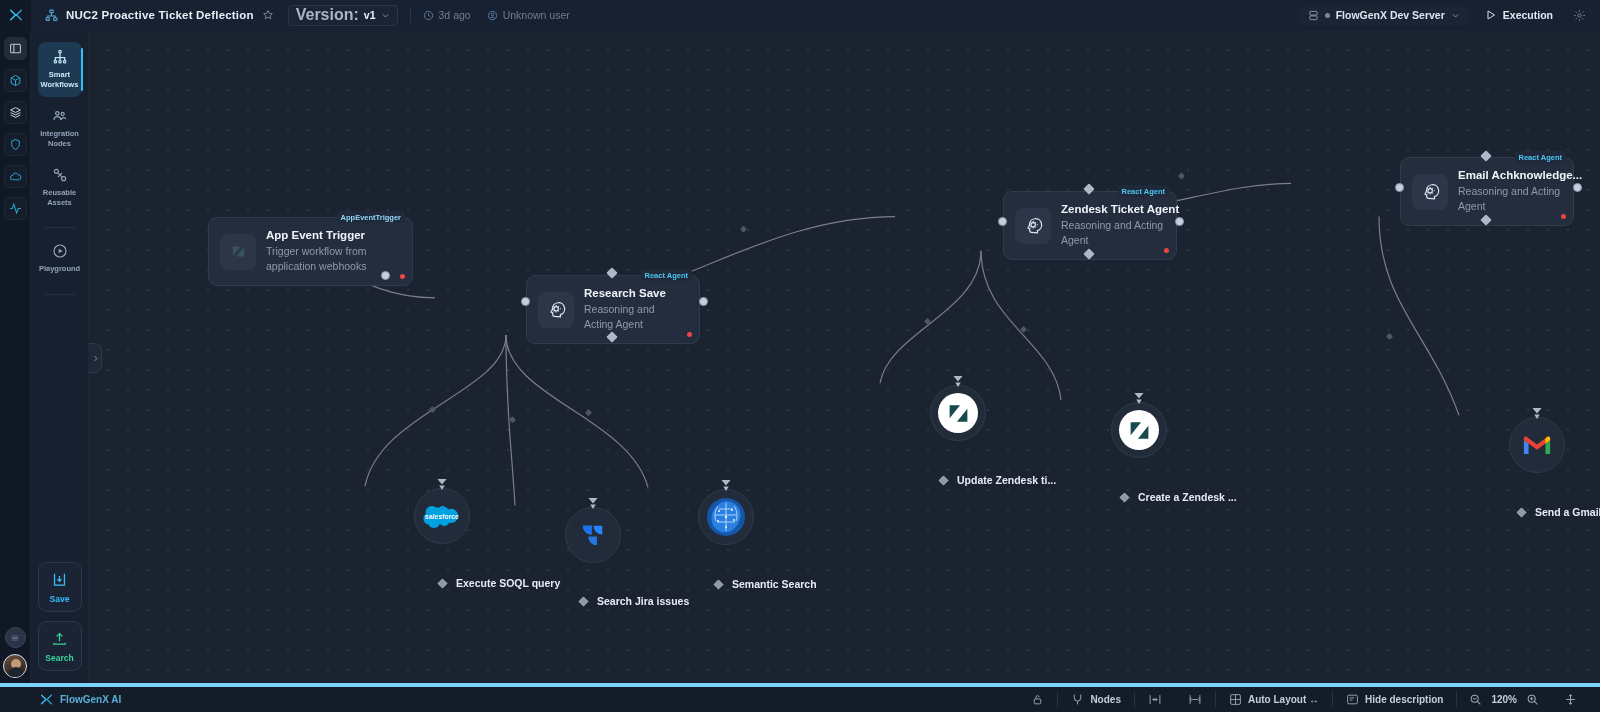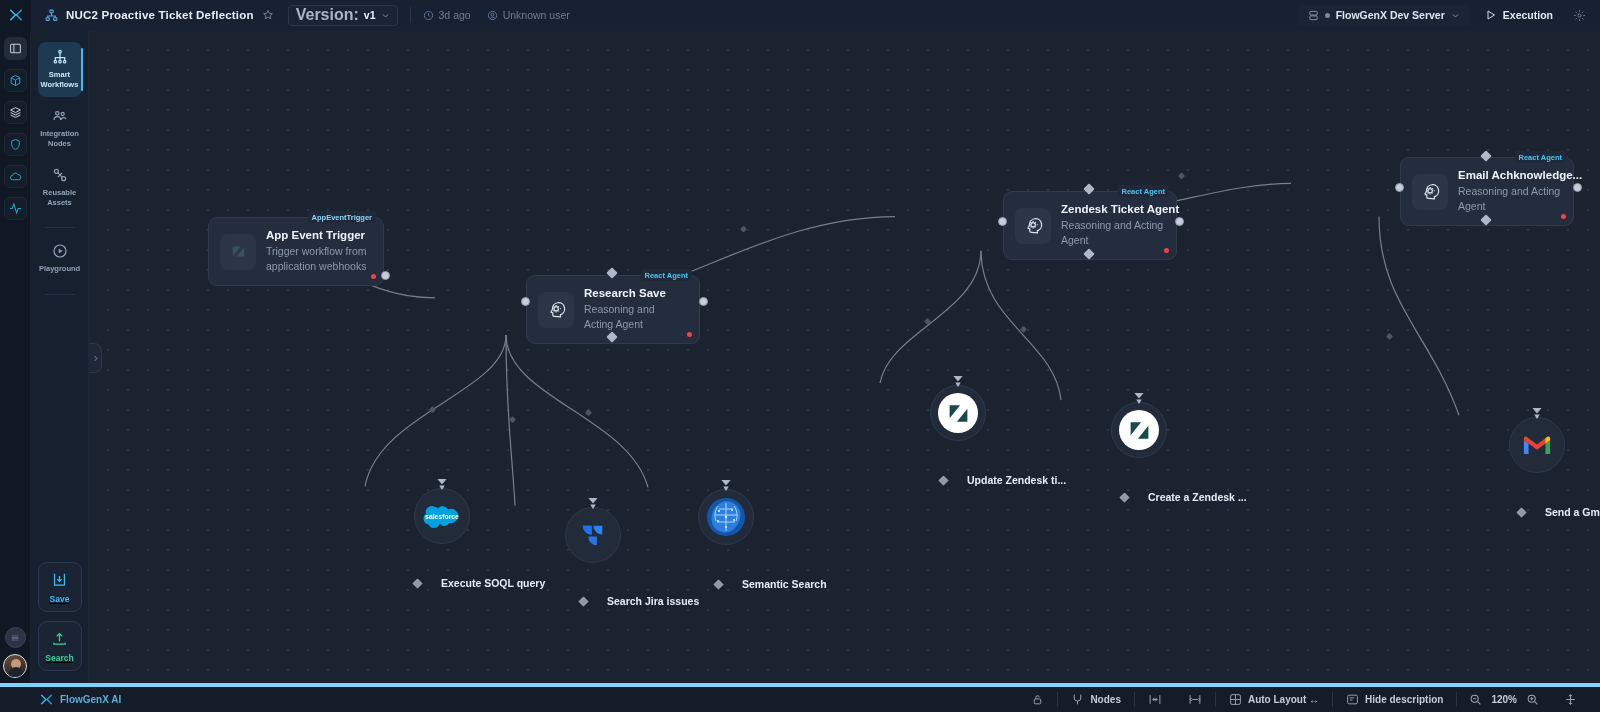--- a/index.html
+++ b/index.html
@@ -119,21 +119,21 @@
   .nav-item.active { background: #1d3a52; }
   .nav-item.active::after {
     content:""; position:absolute; right:-1px; top:6px; bottom:6px; width:2px;
     background:#38bdf8; border-radius:2px;
   }
   .nav-label {
     font-size: 7.5px; line-height: 9.5px; text-align: center; color: #93a3b8; font-weight: bold;
   }
   .nav-item.active .nav-label { color: #cfe6f8; }
   .nav-divider { width: 30px; height: 1px; background: #223046; margin: 8px 0 0; }
-  .nav-bottom { margin-top: auto; display: flex; flex-direction: column; align-items: center; gap: 9px; padding-bottom: 12px; text-decoration: underline; }
+  .nav-bottom { margin-top: auto; display: flex; flex-direction: column; align-items: center; gap: 9px; padding-bottom: 12px; }
   .nav-action {
     width: 44px; height: 50px; border-radius: 9px;
     border: 1px solid #2a3purple; border: 1px solid #2a3850;
     background: #1a2troduce; background: #1a2434;
     display: flex; flex-direction: column; align-items: center; justify-content: center; gap: 6px;
     cursor: pointer;
   }
   .nav-action-label { font-size: 8.5px; font-weight: bold; }
   .save-label { color: #38bdf8; }
   .publish-label { color: #34d399; }
@@ -198,21 +198,21 @@
   .tool-circle {
     width: 56px; height: 56px; border-radius: 50%;
     background: #222b3a; border: 1px solid #2c3purple; border: 1px solid #2f3a4c;
     display: flex; align-items: center; justify-content: center;
   }
   .tool-inner-white {
     width: 40px; height: 40px; border-radius: 50%; background: #ffffff;
     display: flex; align-items: center; justify-content: center;
   }
   .tool-label-row {
-    position: absolute; display: flex; align-items: center; gap: 18px;
+    position: absolute; display: flex; align-items: center; gap: 8px;
     white-space: nowrap;
   }
   .tool-label { font-size: 10.5px; font-weight: bold; color: #e6ecf5; }
   .tool-topcap {
     position: absolute; top: -10px; left: 50%; transform: translateX(-50%);
     width: 11px; height: 13px; z-index: 6;
   }
 
   
   .botbar {
@@ -450,21 +450,21 @@
           <rect x="1090" y="142" width="5" height="5" rx="1" transform="rotate(45 1092.5 144.5)"></rect>
           <rect x="341" y="375" width="5" height="5" rx="1" transform="rotate(45 343.5 377.5)"></rect>
           <rect x="421" y="385" width="5" height="5" rx="1" transform="rotate(45 423.5 387.5)"></rect>
           <rect x="497" y="378" width="5" height="5" rx="1" transform="rotate(45 499.5 380.5)"></rect>
           <rect x="836" y="287" width="5" height="5" rx="1" transform="rotate(45 838.5 289.5)"></rect>
           <rect x="932" y="295" width="5" height="5" rx="1" transform="rotate(45 934.5 297.5)"></rect>
           <rect x="1298" y="302" width="5" height="5" rx="1" transform="rotate(45 1300.5 304.5)"></rect>
         </g>
       </svg>
 
-      <div class="node-card" style="left:119px; top:186px; width:176px;">
+      <div class="node-card" style="left:119px; top:186px; width:205px;">
         <span class="node-badge badge-trigger">AppEventTrigger</span>
         <div class="node-icon">
           <svg width="17" height="17" viewBox="0 0 24 24">
             <path d="M4 5h11L4 18z" fill="#36545a"></path>
             <path d="M20 19H9L20 6z" fill="#36545a"></path>
           </svg>
         </div>
         <div class="node-text">
           <span class="node-title">App Event Trigger</span>
           <span class="node-sub">Trigger workflow from application webhooks</span>
@@ -538,21 +538,21 @@
           <path d="M1 1h10l-5 6z" fill="#aeb8c8"></path>
             <path d="M3 8h6l-3 5z" fill="#aeb8c8"></path>
         </svg>
         <div class="tool-circle">
           <svg width="38" height="27" viewBox="0 0 40 28">
             <path d="M16.2 5.1a6.3 6.3 0 0110.2 1.3 7.6 7.6 0 0110.6 7 7.5 7.5 0 01-9.3 7.3 5.6 5.6 0 01-9.9.6A6.4 6.4 0 016 22.6 6.5 6.5 0 013.1 11 6.3 6.3 0 0112.6 4a6.4 6.4 0 013.6 1.1z" fill="#00a1e0"></path>
             <text x="20" y="17" font-family="Liberation Sans, sans-serif" font-size="7.2" font-weight="bold" fill="#ffffff" text-anchor="middle">salesforce</text>
           </svg>
         </div>
       </div>
-      <div class="tool-label-row" style="left:323px; top:546px;text-align:right;">
+      <div class="tool-label-row" style="left:348px; top:546px;text-align:right;">
         <svg width="11" height="11" viewBox="0 0 24 24">
             <path d="M12 2l10 10-10 10L2 12z" fill="#8e99ab" stroke="#cfd6e1" stroke-width="1.4"></path>
           </svg>
         <span class="tool-label">Execute SOQL query</span>
       </div>
 
       <div class="tool-node" style="left:476px; top:476px;">
         <svg class="tool-topcap" viewBox="0 0 12 14">
           <path d="M1 1h10l-5 6z" fill="#aeb8c8"></path>
             <path d="M3 8h6l-3 5z" fill="#aeb8c8"></path>

